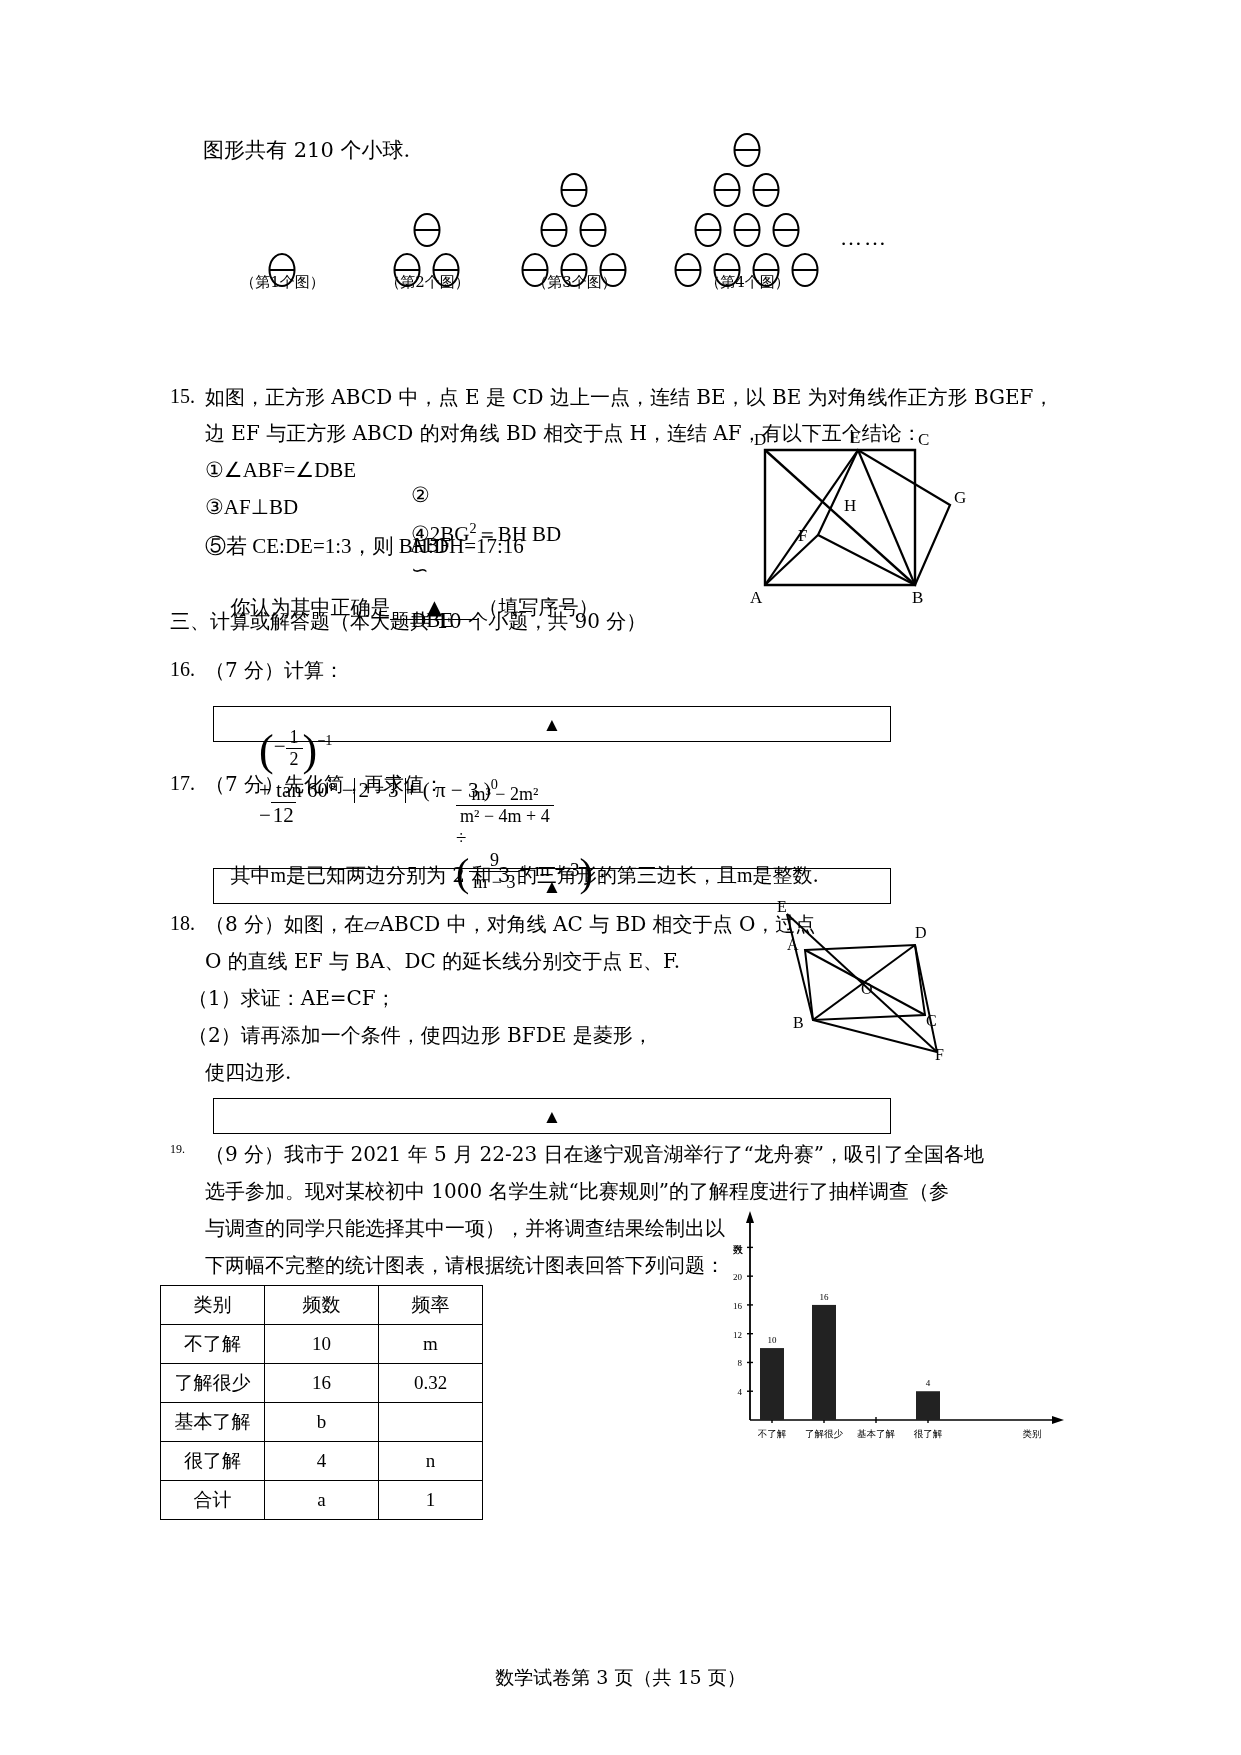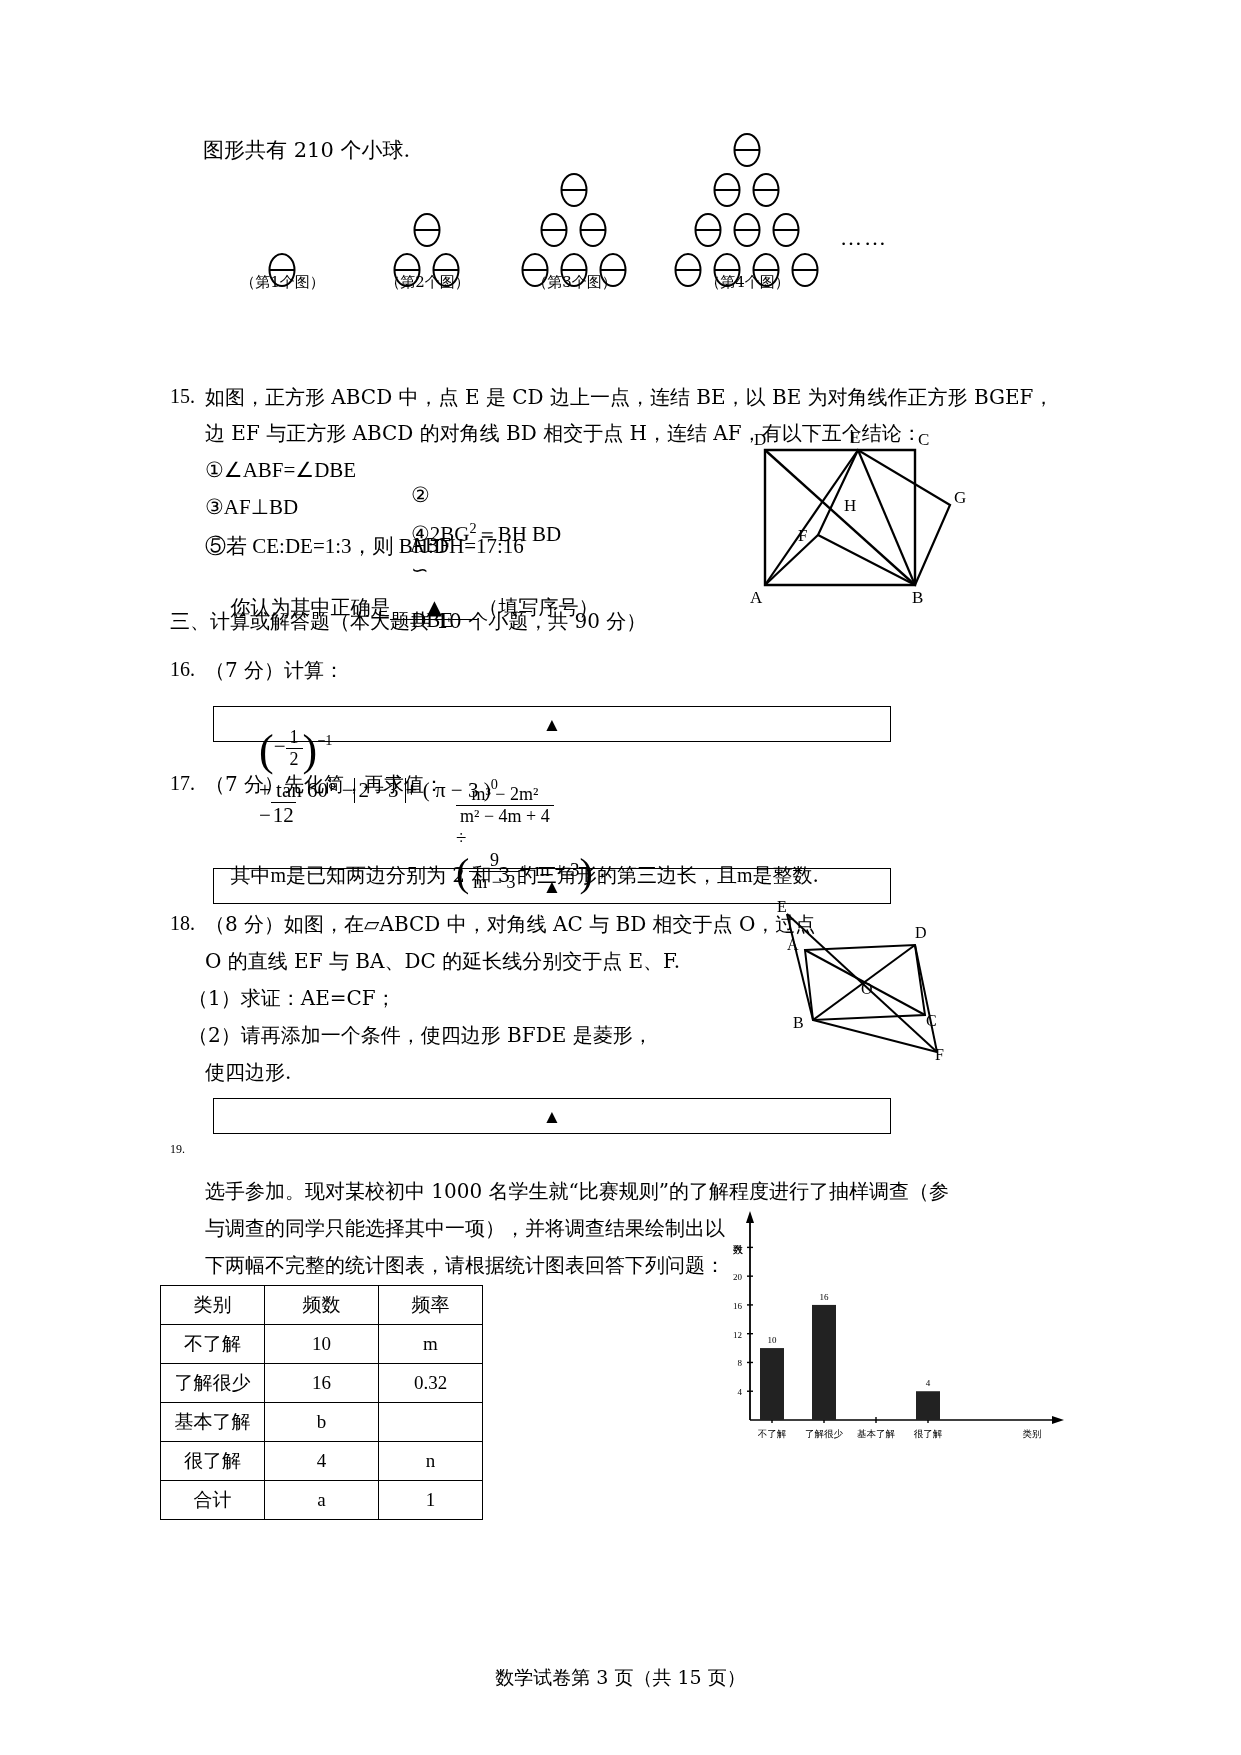--- a/index.html
+++ b/index.html
@@ -326,20 +326,21 @@
     <text x="28" y="128" font-size="16" font-family="Liberation Serif, serif">B</text>
     <text x="161" y="126" font-size="16" font-family="Liberation Serif, serif">C</text>
     <text x="170" y="160" font-size="16" font-family="Liberation Serif, serif">F</text>
   </svg>
 
   <div class="ansbox" style="left:213px;top:1098px;width:678px;height:36px;">
     <span class="tri">▲</span>
   </div>
 
   <div class="txt ser" style="left:170px;top:1142px;font-size:12px;">19.</div>
+  <div class="txt cn" style="left:205px;top:1141px;font-size:20px;">（9 分）我市于 2021 年 5 月 22-23 日在遂宁观音湖举行了“龙舟赛”，吸引了全国各地</div>
   <div class="txt cn" style="left:205px;top:1178px;font-size:20px;">选手参加。现对某校初中 1000 名学生就“比赛规则”的了解程度进行了抽样调查（参</div>
   <div class="txt cn" style="left:205px;top:1215px;font-size:20px;">与调查的同学只能选择其中一项），并将调查结果绘制出以</div>
   <div class="txt cn" style="left:205px;top:1252px;font-size:20px;">下两幅不完整的统计图表，请根据统计图表回答下列问题：</div>
 
   <table class="freq" style="left:160px;top:1285px;">
     <thead>
       <tr>
         <td class="c0 cn">类别</td>
         <td class="c1 cn">频数</td>
         <td class="c2 cn">频率</td>

